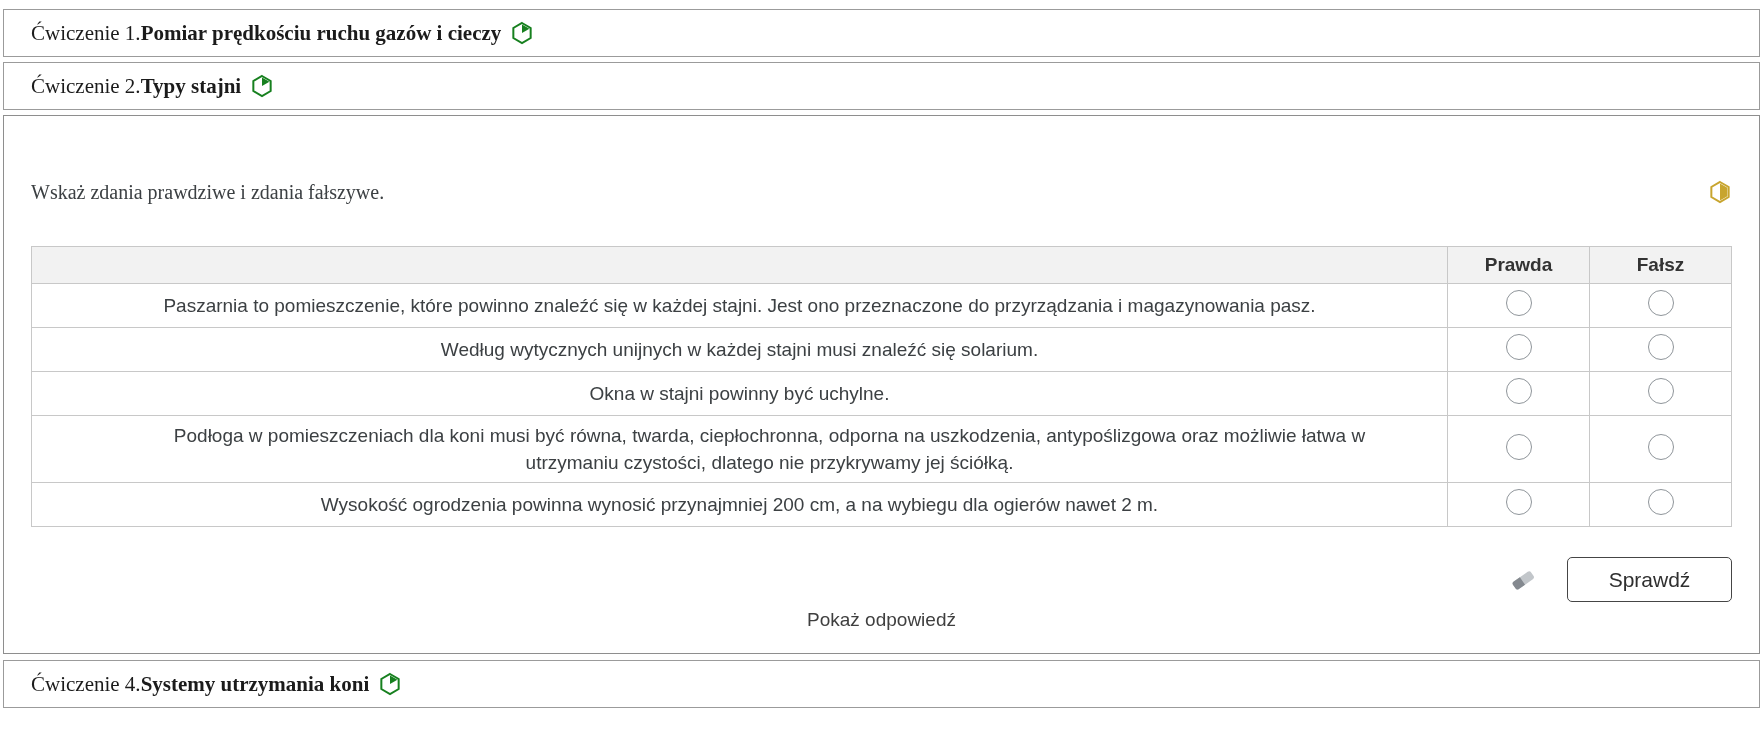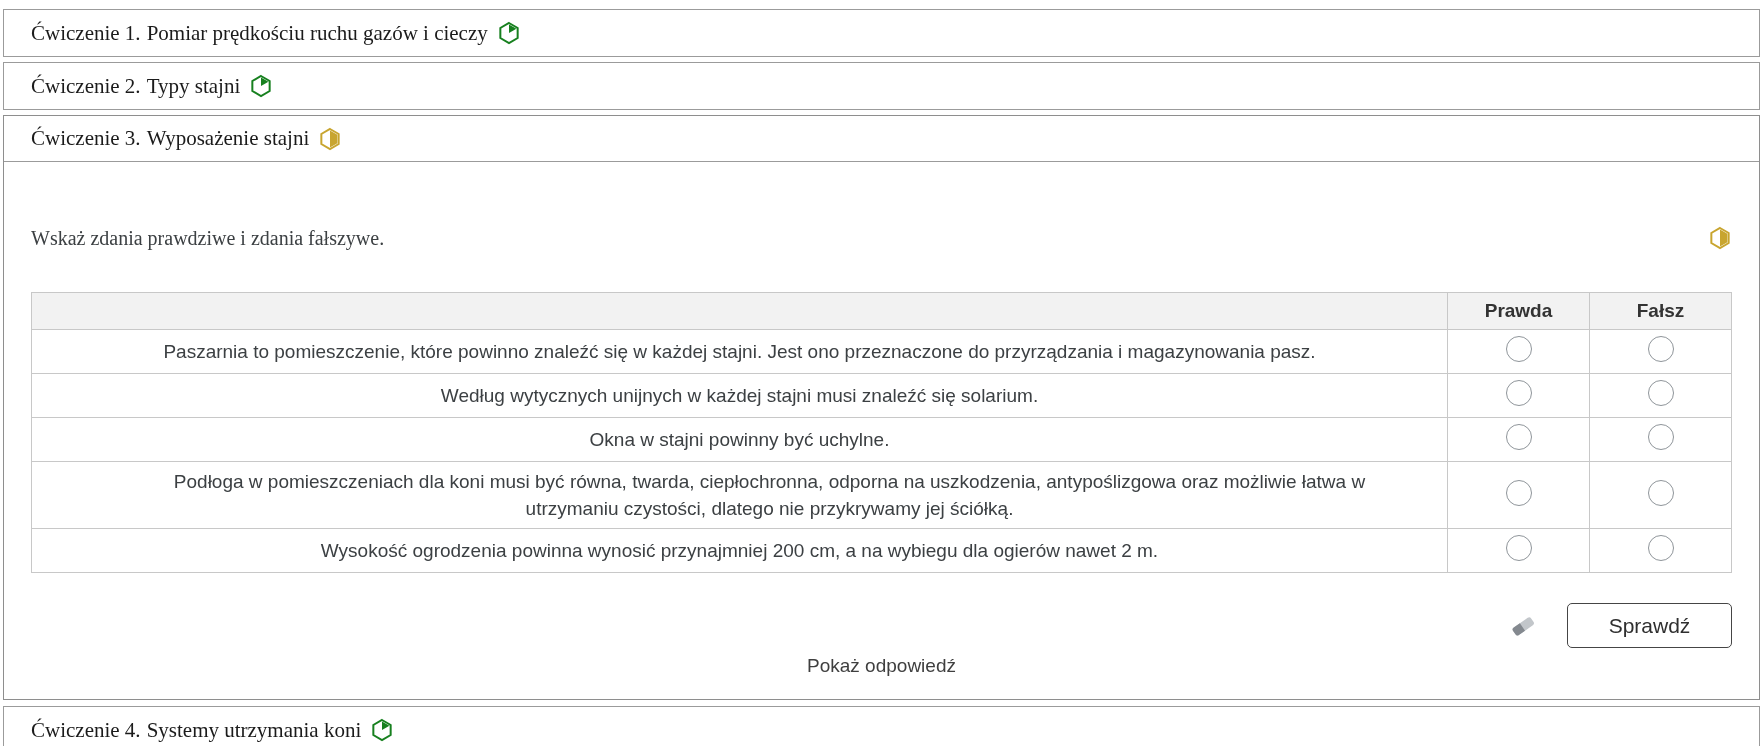--- a/index.html
+++ b/index.html
@@ -32,21 +32,21 @@
     height: 46px;
     display: flex; align-items: center;
     padding: 0 16px 0 27px;
     font-family: "Liberation Serif", serif;
     font-size: 21px;
     color: var(--text-dark);
     cursor: pointer;
     background: #fff;
   }
   .acc-header .prefix { font-weight: 400; white-space: pre; }
-  .acc-header .title  { font-weight: 400; margin-left: 6px; }
+  .acc-header .title  { font-weight: 700; margin-left: 0; }
   .diff-icon { display: inline-flex; margin-left: 9px; }
   .diff-icon svg { display: block; }
   .c-easy   { color: var(--easy); }
   .c-medium { color: var(--medium); }
 
   
   .acc.active { border-color: #8e8e8e; margin-bottom: 6px; }
   .acc.active .acc-header { border-bottom: 1px solid var(--box-border); }
 
   .ex-body { padding: 64px 27px 22px 27px; background: #fff; }
@@ -126,30 +126,20 @@
       <span class="diff-icon c-easy">
         <svg width="24" height="24" viewBox="0 0 24 24">
           <polygon points="12,2 20.66,7 20.66,17 12,22 3.34,17 3.34,7" fill="none" stroke="currentColor" stroke-width="2"></polygon>
           <path d="M12,12 L12,3.4 L19.4,7.7 Z" fill="currentColor"></path>
         </svg>
       </span>
     </div>
   </div>
 
   <div class="acc active">
-    <div class="acc-header">
-      <span class="prefix">Ćwiczenie 3.</span>
-      <span class="title">Wyposażenie stajni</span>
-      <span class="diff-icon c-medium">
-        <svg width="24" height="24" viewBox="0 0 24 24">
-          <polygon points="12,2 20.66,7 20.66,17 12,22 3.34,17 3.34,7" fill="none" stroke="currentColor" stroke-width="2"></polygon>
-          <path d="M12,3.4 L19.4,7.7 L19.4,16.3 L12,20.6 Z" fill="currentColor"></path>
-        </svg>
-      </span>
-    </div>
 
     <div class="ex-body">
 
       <div class="instruction-row">
         <div class="instruction">Wskaż zdania prawdziwe i zdania fałszywe.</div>
         <span class="diff-icon c-medium" style="margin-left:0;">
           <svg width="24" height="24" viewBox="0 0 24 24">
             <polygon points="12,2 20.66,7 20.66,17 12,22 3.34,17 3.34,7" fill="none" stroke="currentColor" stroke-width="2"></polygon>
             <path d="M12,3.4 L19.4,7.7 L19.4,16.3 L12,20.6 Z" fill="currentColor"></path>
           </svg>

